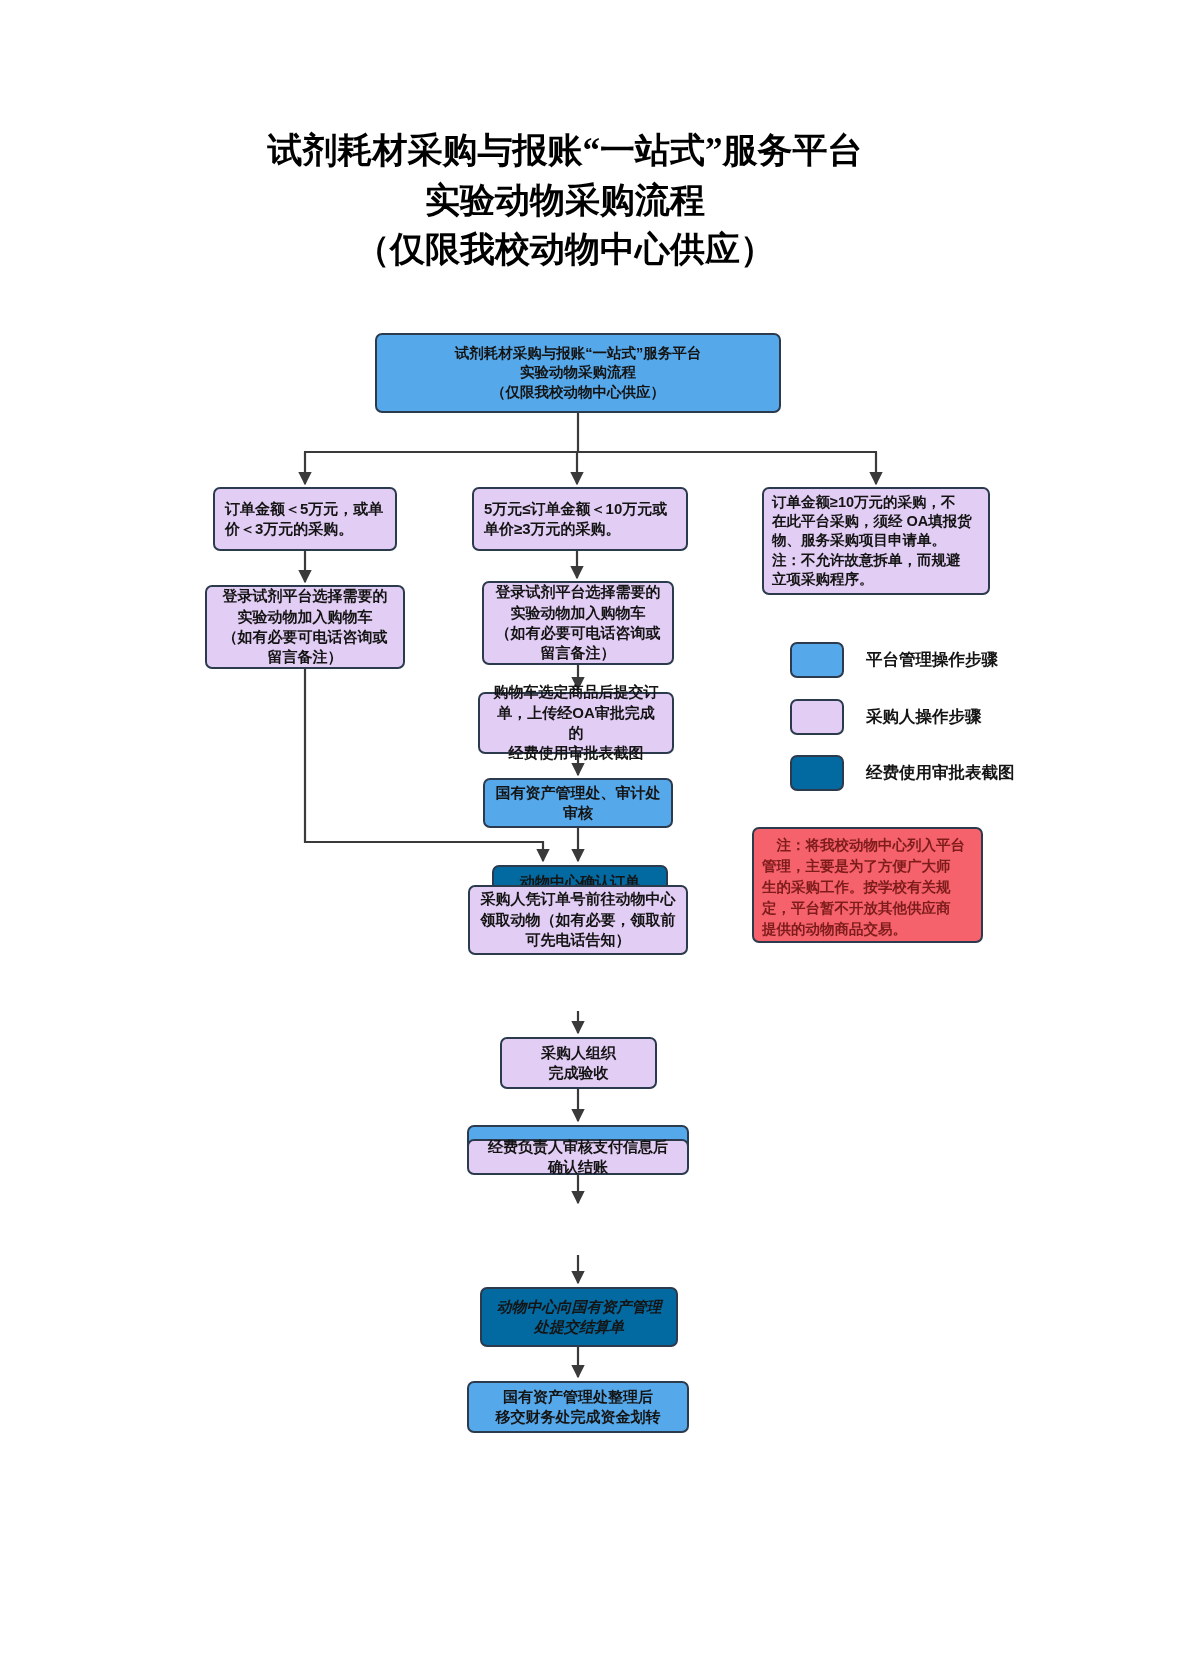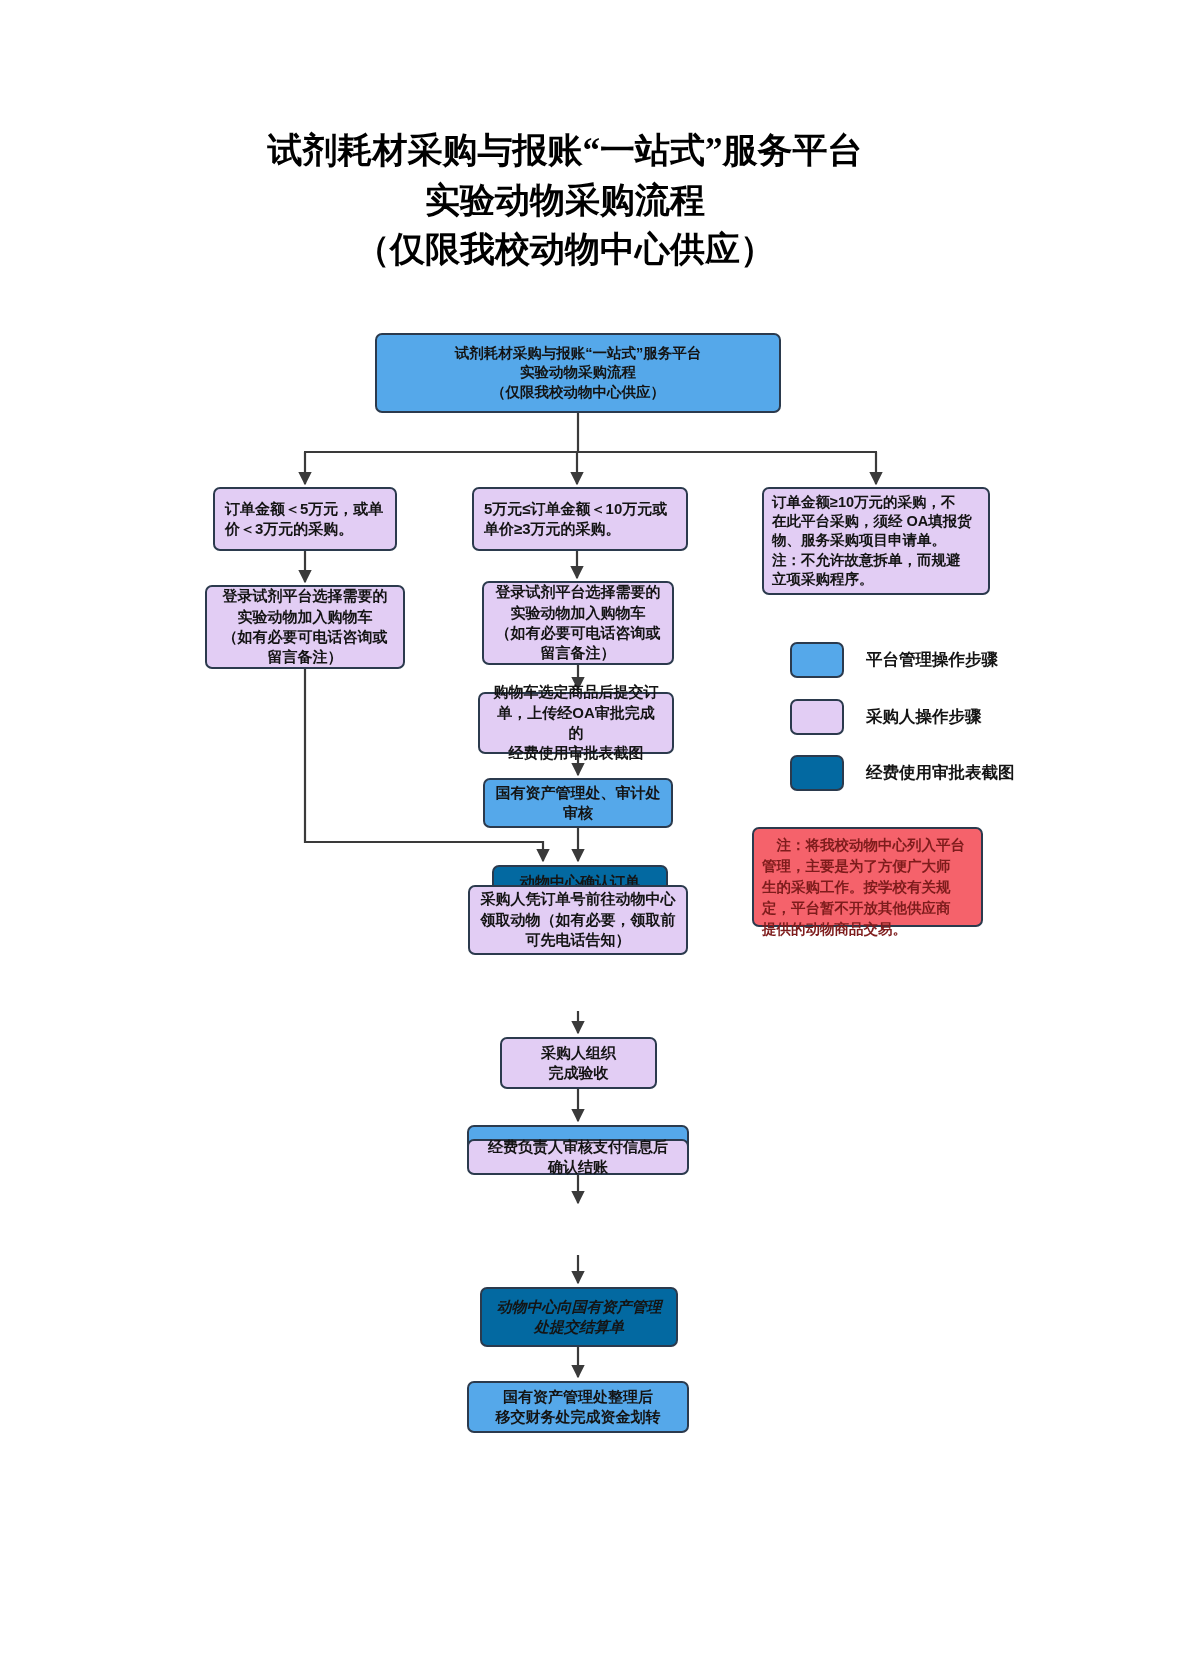--- a/index.html
+++ b/index.html
@@ -176,19 +176,19 @@
   <div class="legend-row" style="left:790px;top:699px;">
     <div class="swatch purple"></div>
     <div class="legend-label">采购人操作步骤</div>
   </div>
 
   <div class="legend-row" style="left:790px;top:755px;">
     <div class="swatch orange"></div>
     <div class="legend-label">经费使用审批表截图</div>
   </div>
 
-  <div class="note-box red" style="left:752px;top:827px;width:231px;height:100px;">　注：将我校动物中心列入平台
+  <div class="note-box red" style="left:752px;top:827px;width:231px;height:116px;">　注：将我校动物中心列入平台
 管理，主要是为了方便广大师
 生的采购工作。按学校有关规
 定，平台暂不开放其他供应商
 提供的动物商品交易。</div>
 
 </div>
 
 </body></html>

